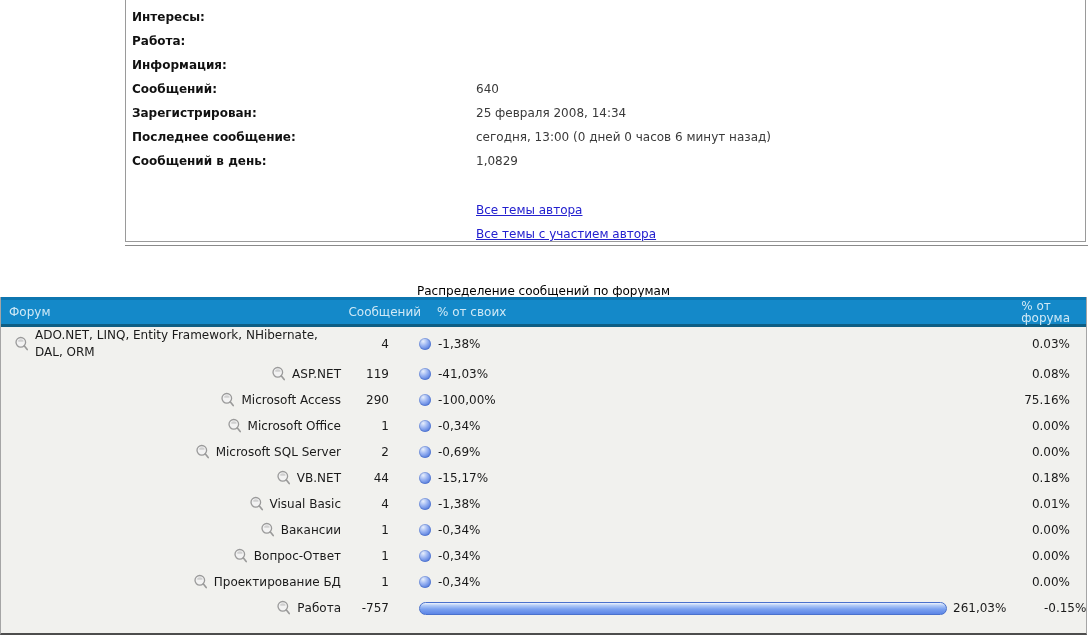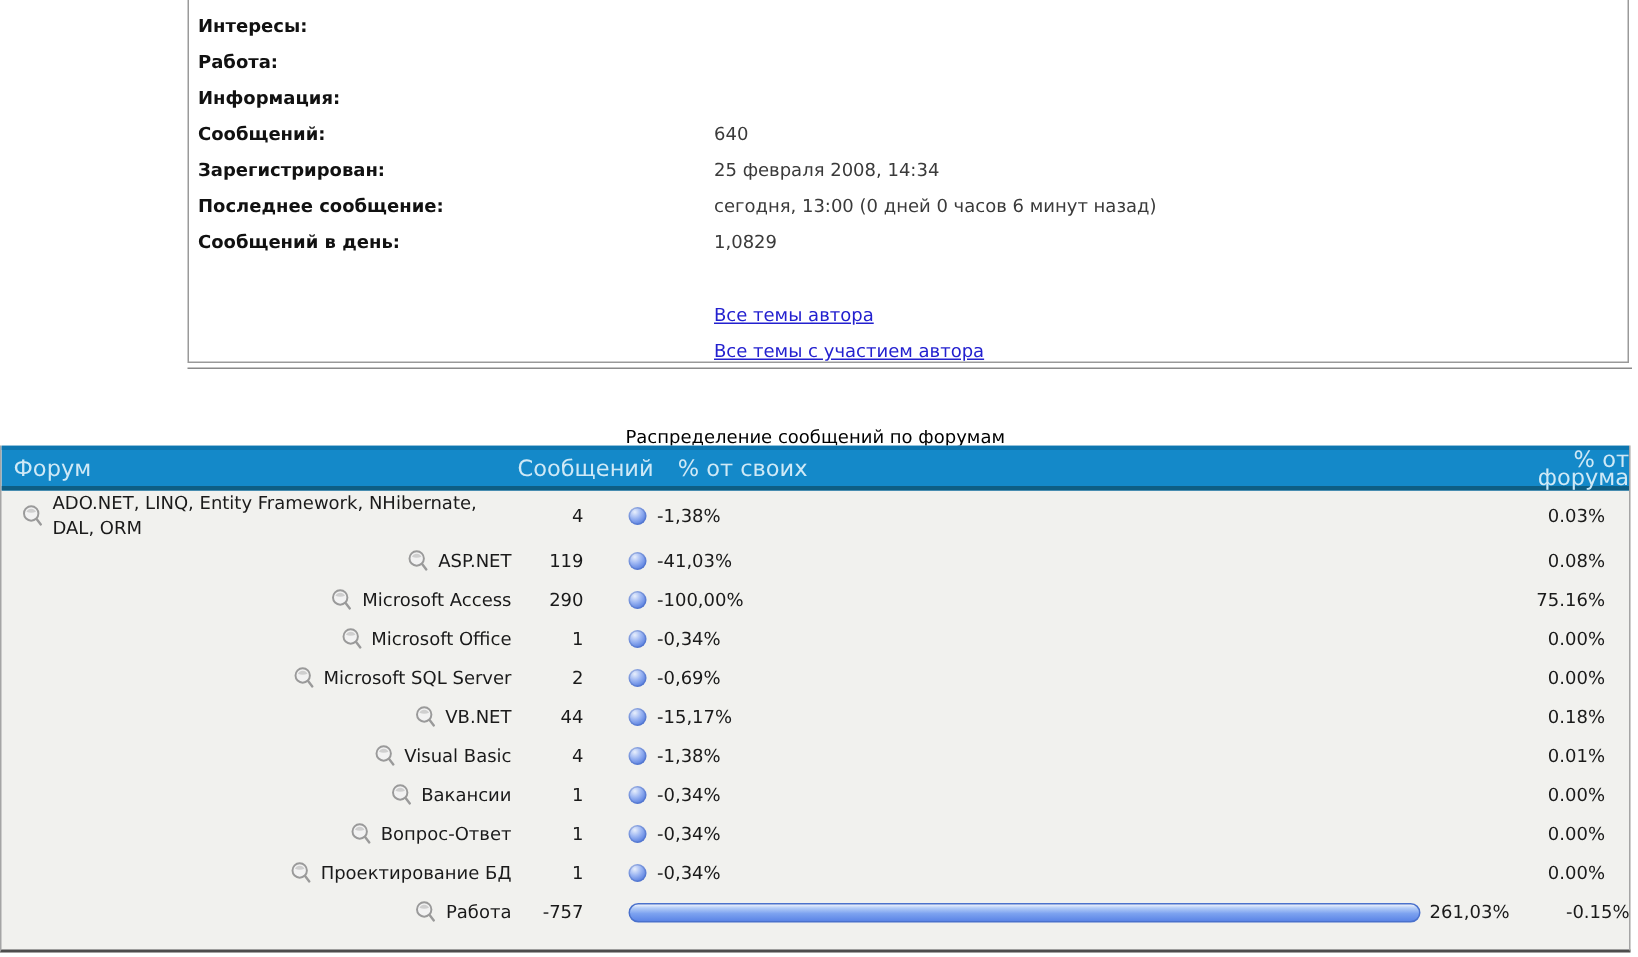--- a/index.html
+++ b/index.html
@@ -35,26 +35,26 @@
   .forum-table{
     position:absolute;left:0;top:297px;width:1085px;height:336px;
     border-left:1px solid #a5a5a5;border-right:1px solid #a5a5a5;
     border-bottom:2px solid #4d4d4d;
     background:#f1f1ee;overflow:hidden;
   }
   .thead{
     height:30px;background:#1489c9;
     border-top:3px solid #0d76b0;border-bottom:3px solid #0e5e84;
     display:flex;align-items:center;
-    color:#cfe9f6;font-size:15px;padding-left:8px;box-sizing:border-box;
+    color:#cfe9f6;font-size:12px;padding-left:8px;box-sizing:border-box;
   }
   .th-forum{flex:0 0 336px;}
   .th-count{flex:0 0 76px;text-align:right;}
   .th-own{margin-left:16px;flex:1;}
-  .th-pctforum{flex:0 0 48px;text-align:right;line-height:12px;}
+  .th-pctforum{flex:0 0 48px;text-align:left;margin-right:16px;line-height:12px;}
   .row{
     min-height:26px;display:flex;align-items:center;
     padding-left:8px;box-sizing:border-box;
   }
   .cell-forum{flex:0 0 332px;display:flex;align-items:center;gap:5px;justify-content:flex-end;}
   .fname{max-width:306px;line-height:17px;}
   .cell-count{flex:0 0 48px;text-align:right;color:#1a1a1a;}
   .cell-own{flex:1;display:flex;align-items:center;gap:7px;padding-left:30px;}
   .cell-pctforum{flex:0 0 80px;text-align:right;margin-right:16px;}
   .mag{flex:0 0 16px;height:16px;display:inline-block;}

